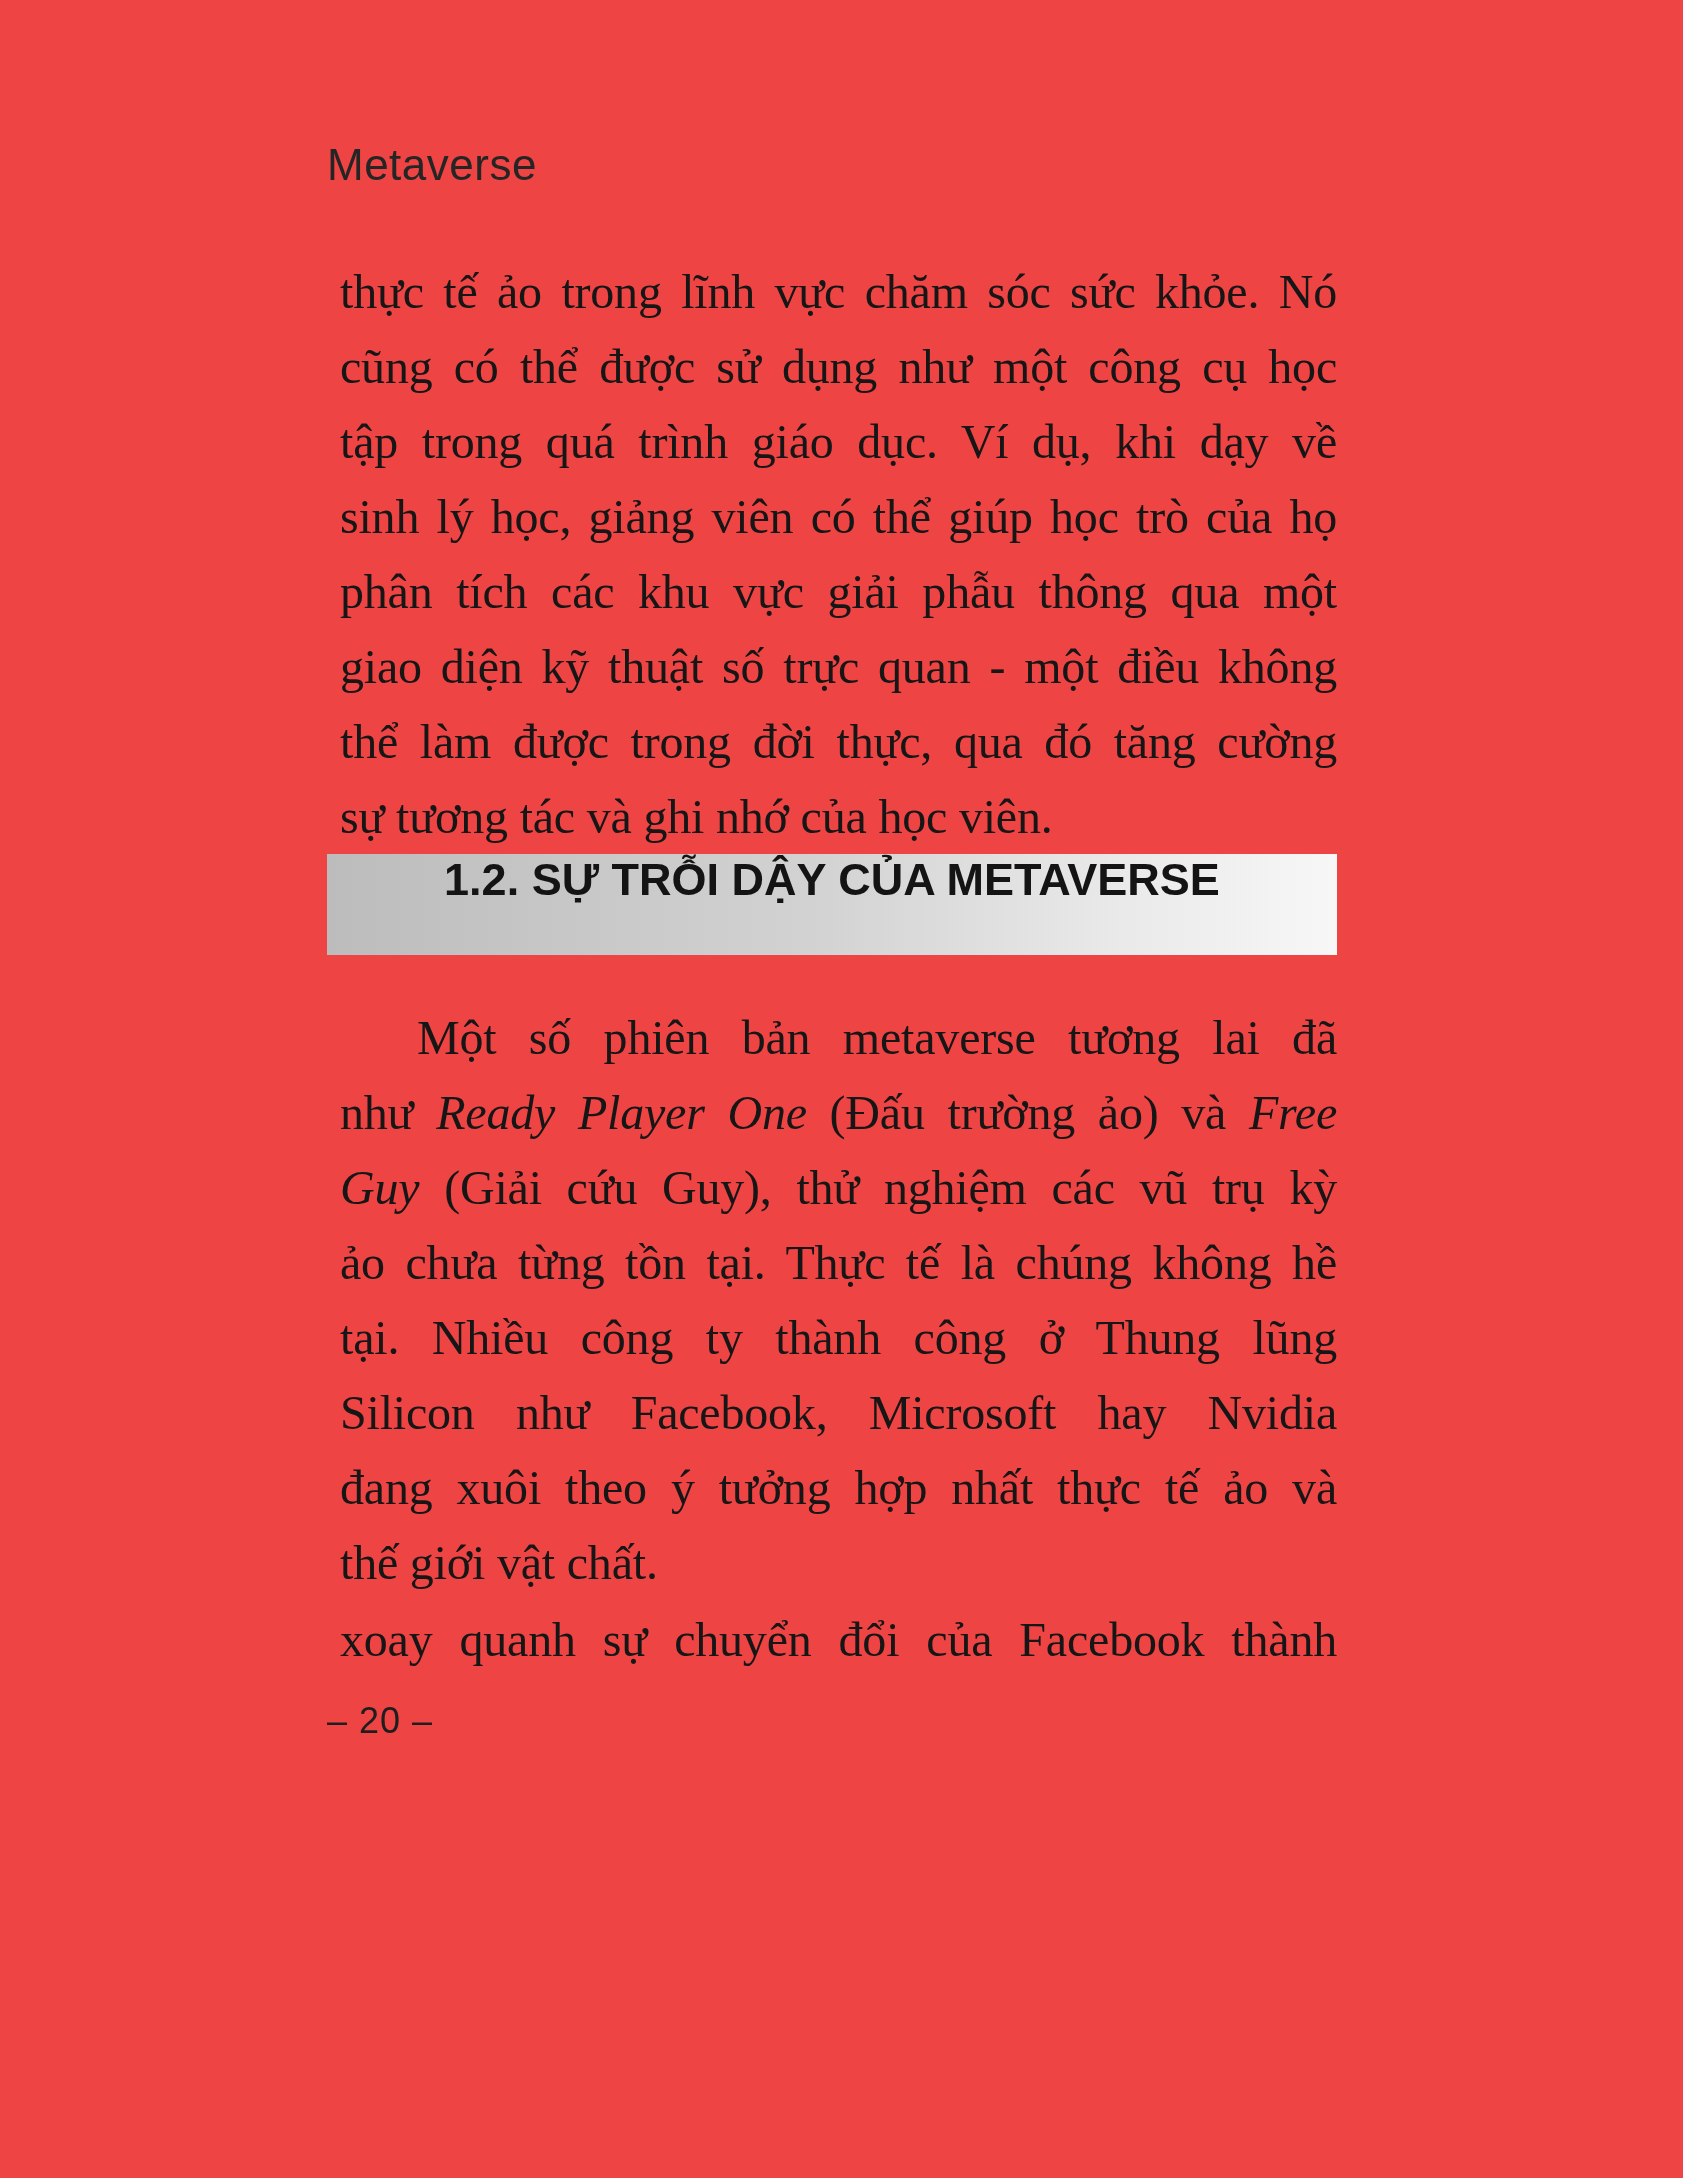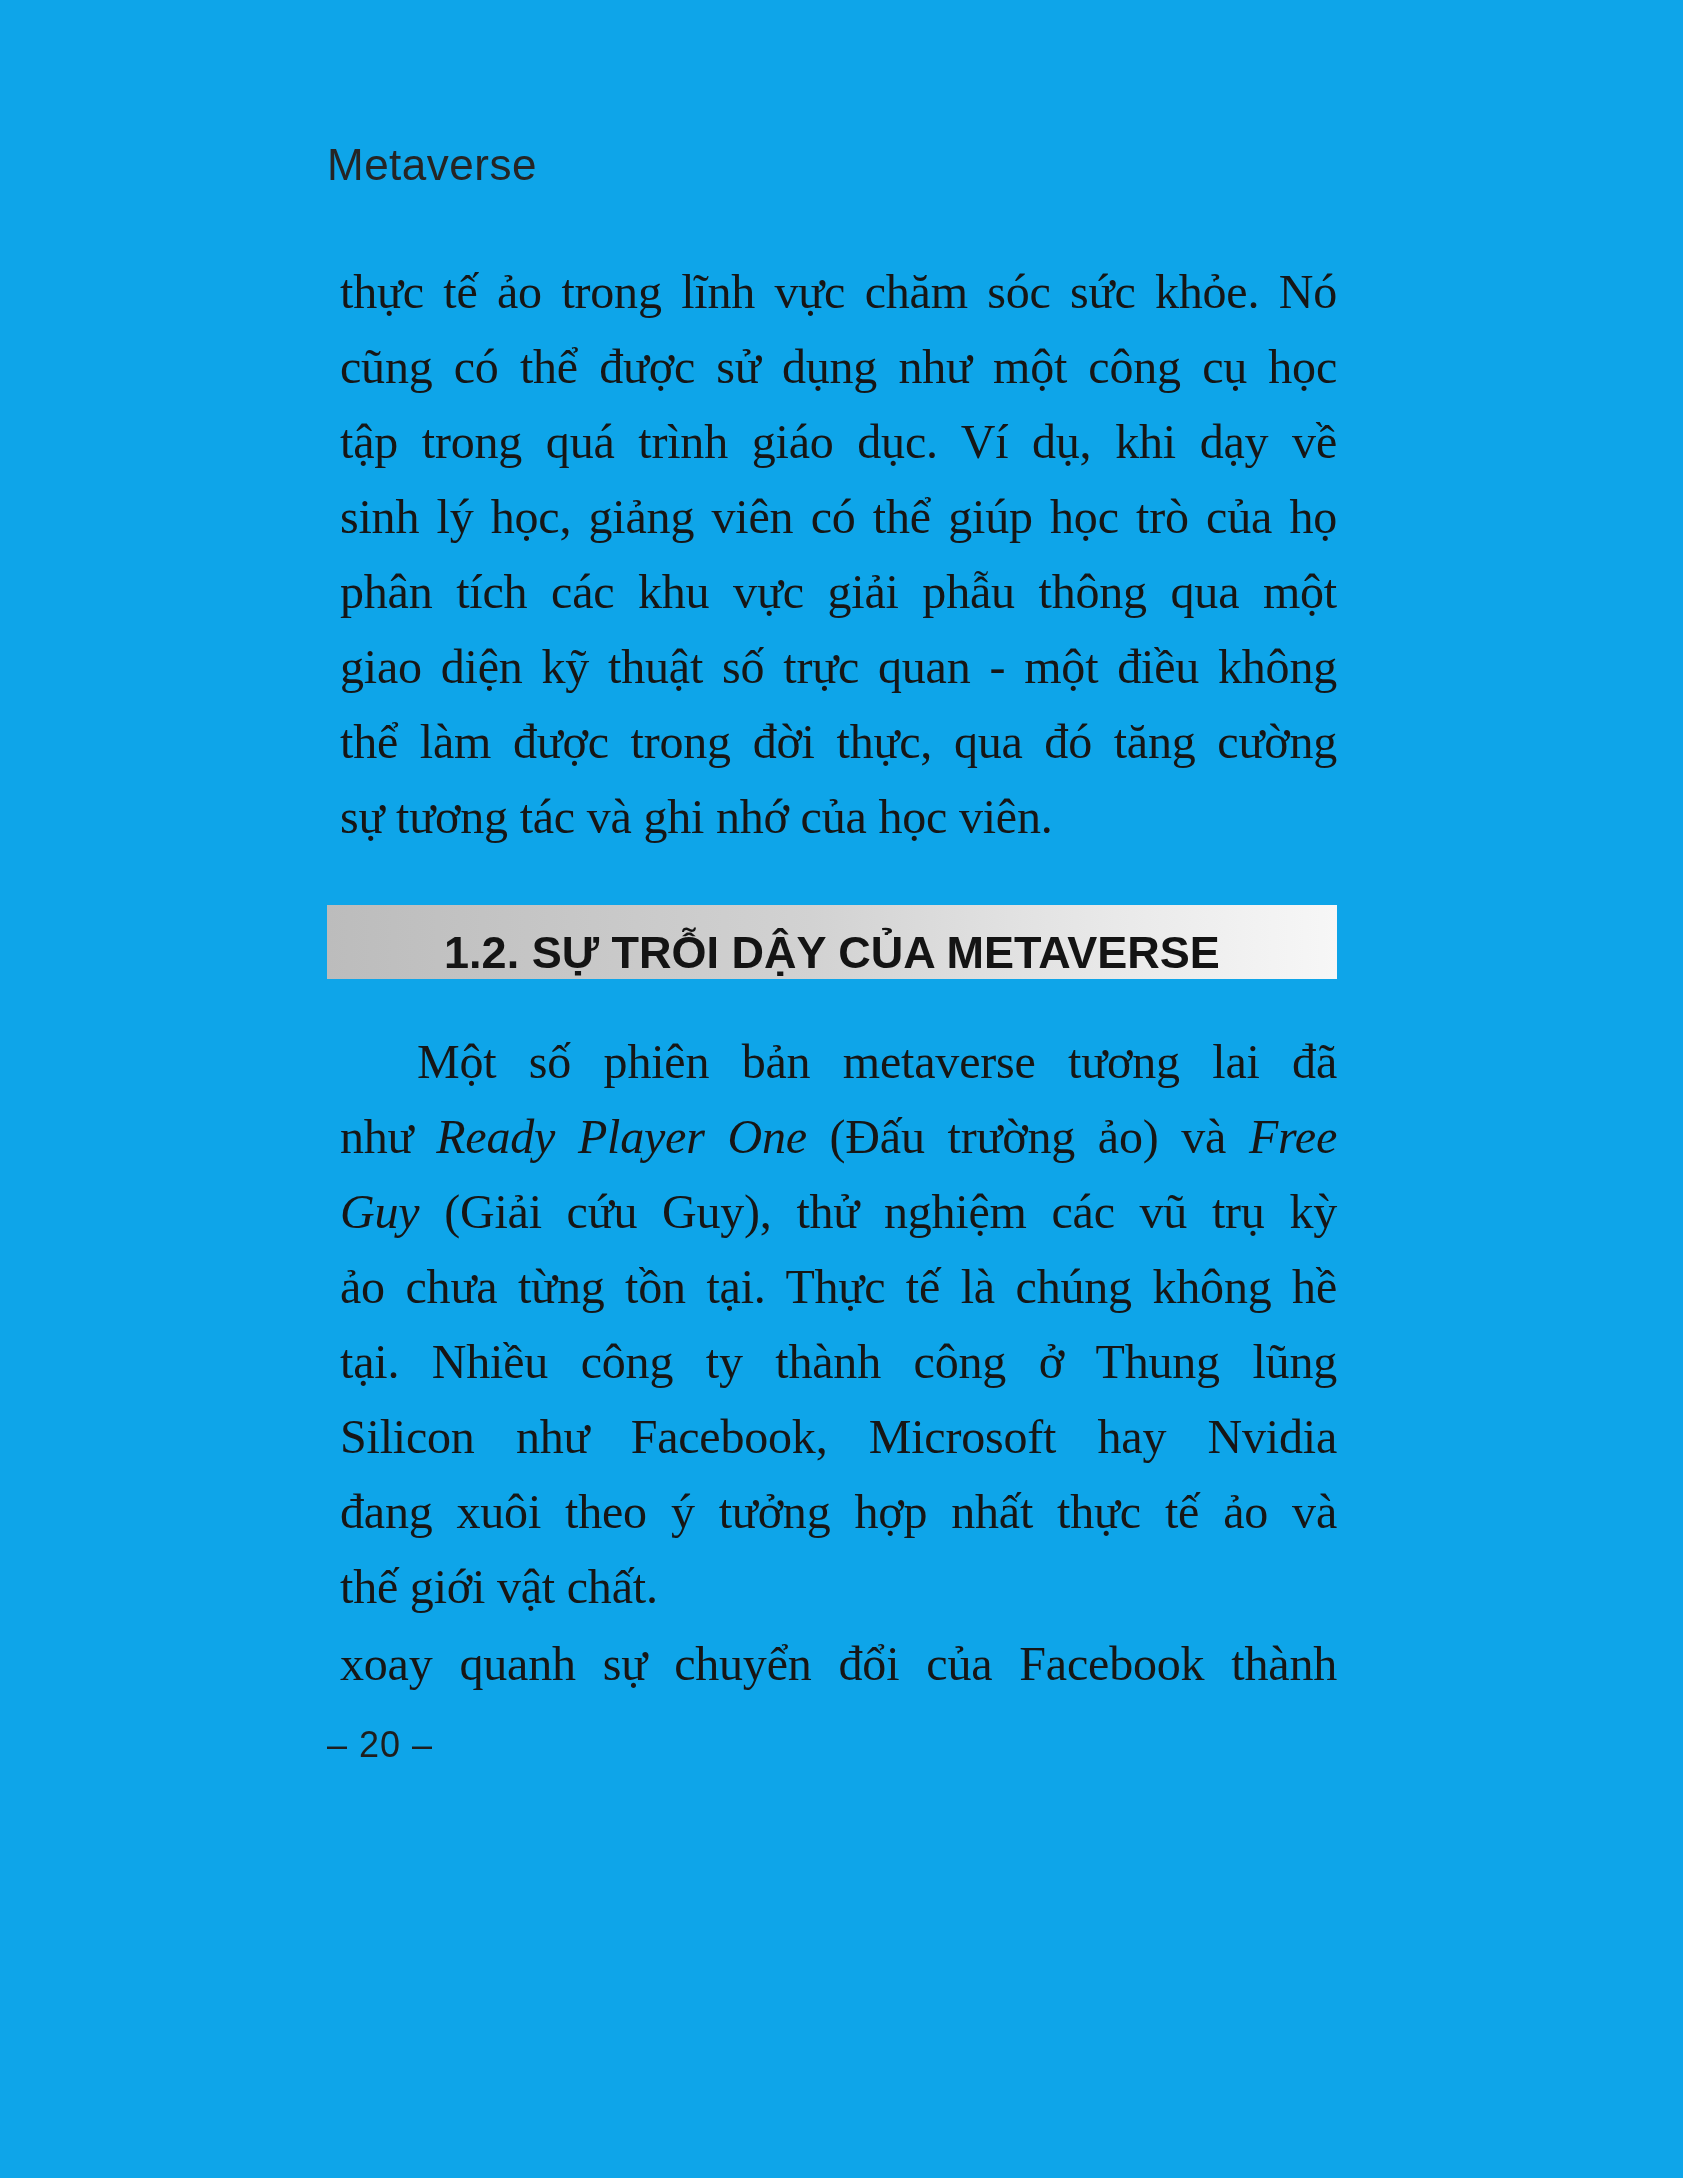--- a/index.html
+++ b/index.html
@@ -4,21 +4,21 @@
 <style>
   * { margin: 0; padding: 0; box-sizing: border-box; }
   html, body { background: #ffffff; }
   body {
     width: 1683px; height: 2178px;
     font-family: "Liberation Serif", "DejaVu Serif", serif;
   }
   .page {
     position: relative;
     width: 1683px; height: 2178px;
-    background: #0ea5e9;
+    background: #ef4444;
     overflow: hidden;
   }
   .column {
     position: absolute;
     left: 327px; top: 0;
     width: 1010px;
   }
   .running-header {
     margin-top: 138px;
     font-family: "Liberation Sans", "DejaVu Sans", sans-serif;
@@ -40,24 +40,23 @@
     text-align-last: justify;
   }
   .para .line.left {
     -moz-text-align-last: left;
     text-align-last: left;
   }
   .para .line.indent { padding-left: 77px; }
   .it { font-style: italic; }
   .p1 { margin-top: 63px; }
   .heading-bar {
-    margin-top: 51px;
-    height: 74px;
+    height: 101px;
     display: flex;
-    align-items: flex-end;
+    align-items: flex-start;
     justify-content: center;
     background: linear-gradient(90deg, #bcbcbc 0%, #c6c6c6 22%, #d2d2d2 48%, #e9e9e9 78%, #f7f7f7 100%);
   }
   .heading-text {
     font-family: "Liberation Sans", "DejaVu Sans", sans-serif;
     font-weight: bold;
     font-size: 45px;
     color: #141414;
     letter-spacing: 0px;
     white-space: nowrap;

